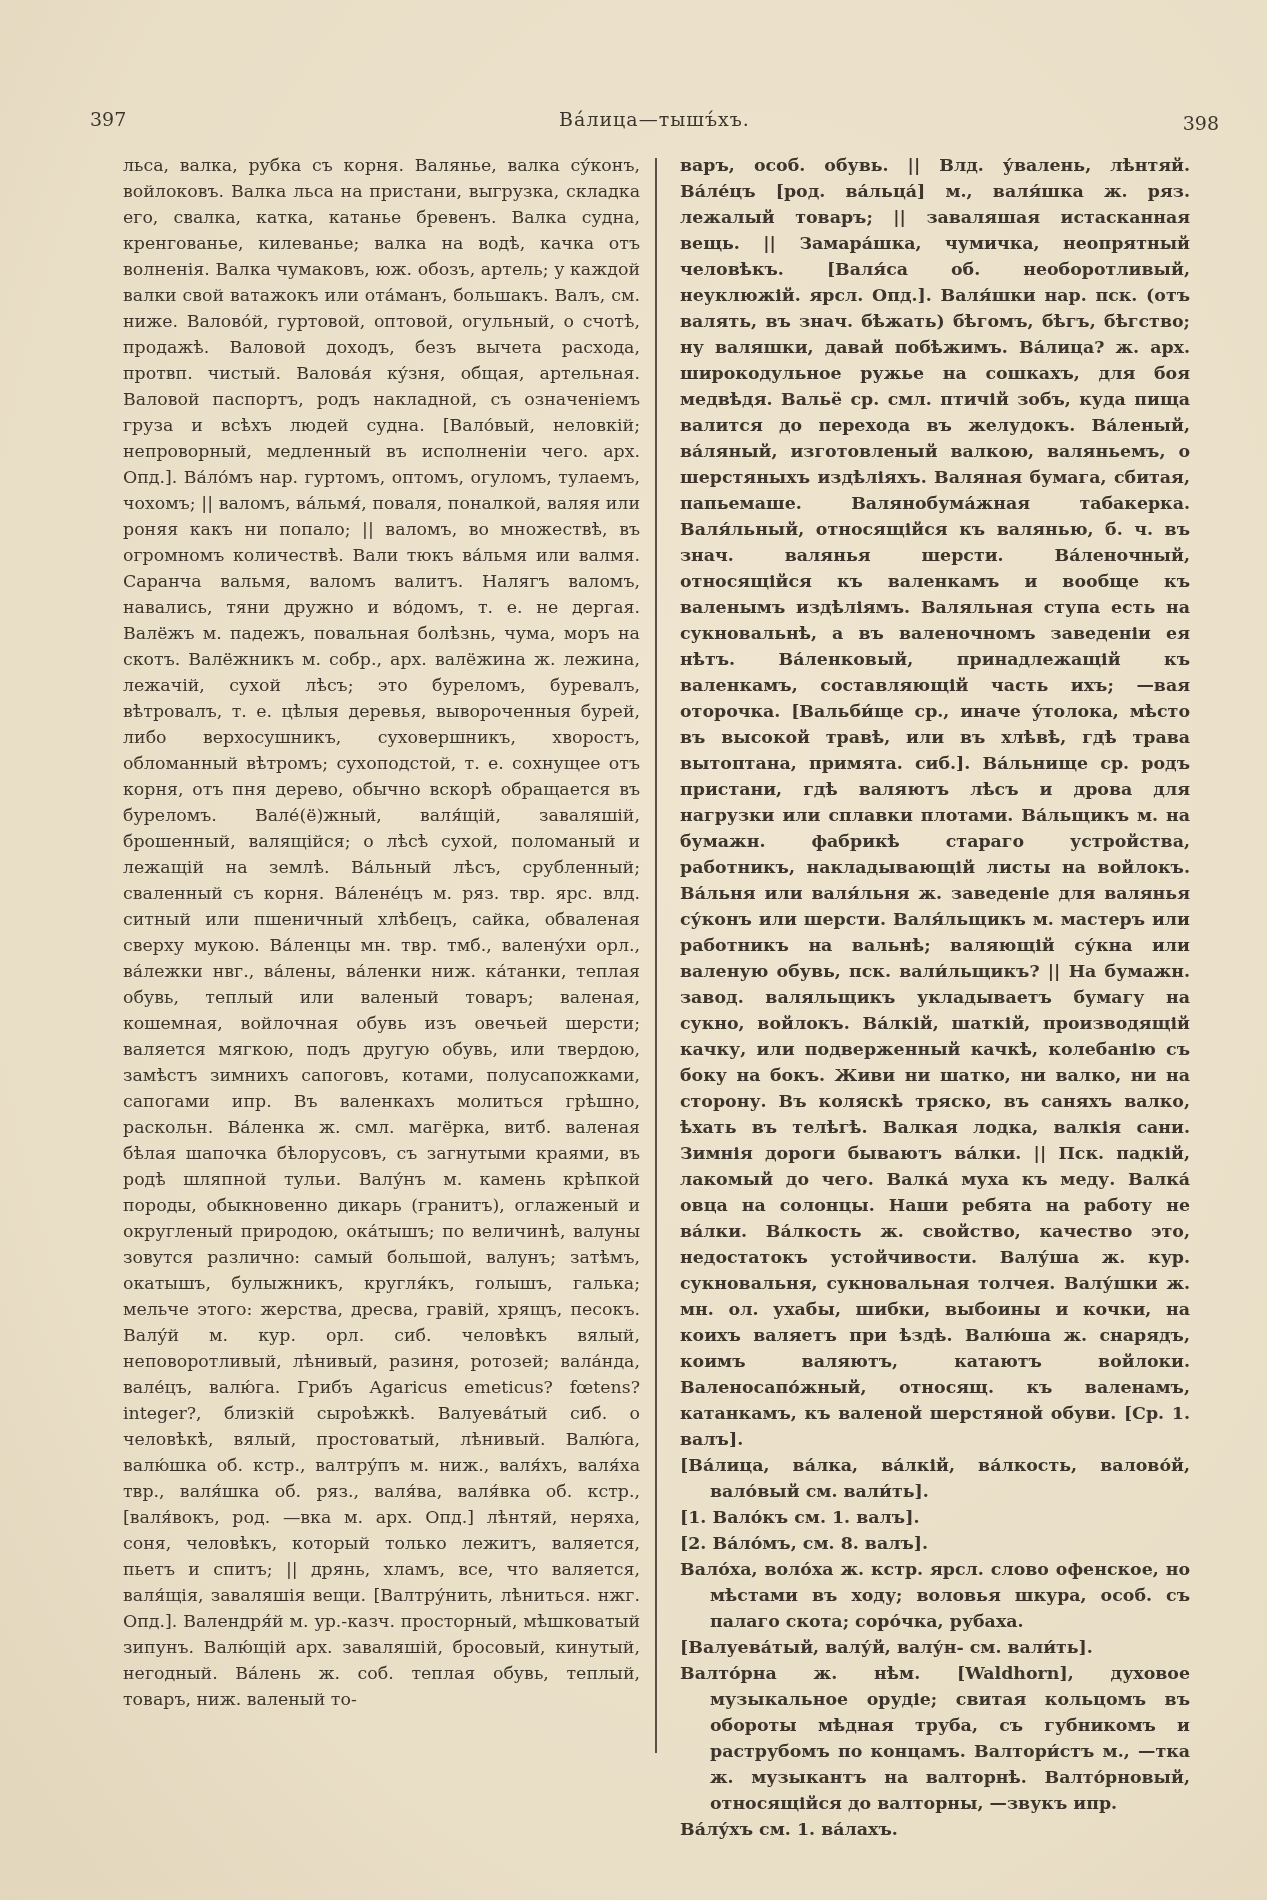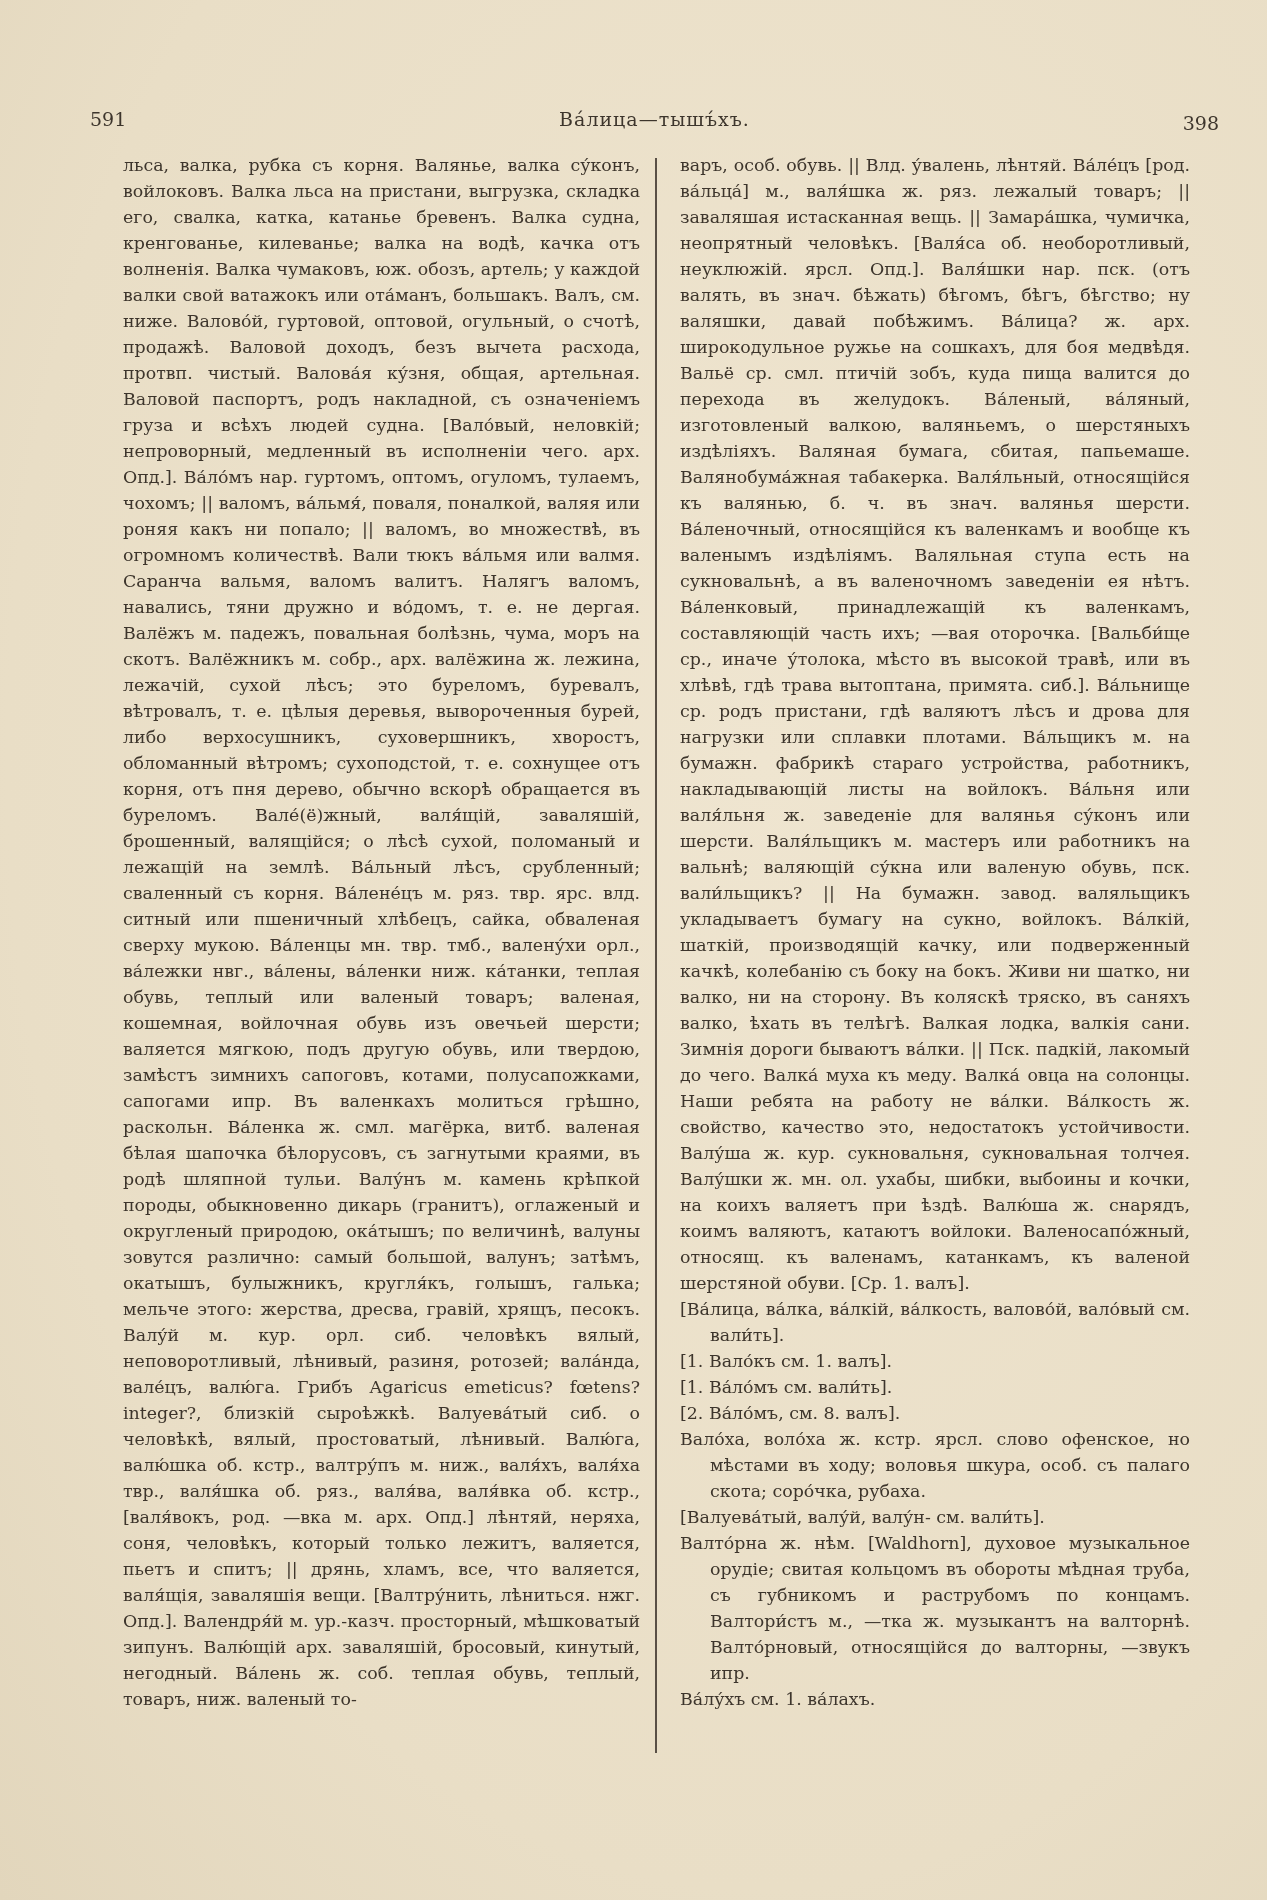--- a/index.html
+++ b/index.html
@@ -22,49 +22,48 @@
   .pnum-left { position: absolute; left: 0; top: 0; }
   .pnum-right { position: absolute; right: 0; top: 4px; }
   .running-head { position: absolute; left: 0; right: 0; text-align: center; top: 0; letter-spacing: 1px; }
   .col {
     position: absolute; top: 152px;
     font-size: 17.4px; line-height: 26px;
     text-align: justify;
     hyphens: manual;
   }
   .col-left { left: 123px; width: 517px; }
-  .col-right { left: 680px; width: 510px; }
+  .col-right { left: 680px; width: 510px; font-weight: bold; }
   .divider {
     position: absolute; left: 655px; top: 158px; width: 2px; height: 1595px;
     background: #5a5046;
   }
   .col p { margin: 0; }
   .col .entry { text-indent: 0; }
   .col .hang { padding-left: 30px; text-indent: -30px; }
 </style>
 </head>
 <body>
 
 <div class="page">
   <div class="header">
-    <span class="pnum-left">591</span>
+    <span class="pnum-left">397</span>
     <span class="running-head">Ва́лица—тышъ́хъ.</span>
     <span class="pnum-right">398</span>
   </div>
 
   <div class="col col-left">
     <p class="entry">льса, валка, рубка съ корня. Валянье, валка су́конъ, войлоковъ. Валка льса на пристани, выгрузка, складка его, свалка, катка, катанье бревенъ. Валка судна, кренгованье, килеванье; валка на водѣ, качка отъ волненія. Валка чумаковъ, юж. обозъ, артель; у каждой валки свой ватажокъ или ота́манъ, большакъ. Валъ, см. ниже. Валово́й, гуртовой, оптовой, огульный, о счотѣ, продажѣ. Валовой доходъ, безъ вычета расхода, протвп. чистый. Валова́я ку́зня, общая, артельная. Валовой паспортъ, родъ накладной, съ означеніемъ груза и всѣхъ людей судна. [Вало́вый, неловкій; непроворный, медленный въ исполненіи чего. арх. Опд.]. Ва́ло́мъ нар. гуртомъ, оптомъ, огуломъ, тулаемъ, чохомъ; || валомъ, ва́льмя́, поваля, поналкой, валяя или роняя какъ ни попало; || валомъ, во множествѣ, въ огромномъ количествѣ. Вали тюкъ ва́льмя или валмя. Саранча вальмя, валомъ валитъ. Налягъ валомъ, навались, тяни дружно и во́домъ, т. е. не дергая. Валёжъ м. падежъ, повальная болѣзнь, чума, моръ на скотъ. Валёжникъ м. собр., арх. валёжина ж. лежина, лежачій, сухой лѣсъ; это буреломъ, буревалъ, вѣтровалъ, т. е. цѣлыя деревья, вывороченныя бурей, либо верхосушникъ, суховершникъ, хворостъ, обломанный вѣтромъ; сухоподстой, т. е. сохнущее отъ корня, отъ пня дерево, обычно вскорѣ обращается въ буреломъ. Вале́(ё)жный, валя́щій, заваляшій, брошенный, валящійся; о лѣсѣ сухой, поломаный и лежащій на землѣ. Ва́льный лѣсъ, срубленный; сваленный съ корня. Ва́лене́цъ м. ряз. твр. ярс. влд. ситный или пшеничный хлѣбецъ, сайка, обваленая сверху мукою. Ва́ленцы мн. твр. тмб., валену́хи орл., ва́лежки нвг., ва́лены, ва́ленки ниж. ка́танки, теплая обувь, теплый или валеный товаръ; валеная, кошемная, войлочная обувь изъ овечьей шерсти; валяется мягкою, подъ другую обувь, или твердою, замѣстъ зимнихъ сапоговъ, котами, полусапожками, сапогами ипр. Въ валенкахъ молиться грѣшно, раскольн. Ва́ленка ж. смл. магёрка, витб. валеная бѣлая шапочка бѣлорусовъ, съ загнутыми краями, въ родѣ шляпной тульи. Валу́нъ м. камень крѣпкой породы, обыкновенно дикарь (гранитъ), оглаженый и округленый природою, ока́тышъ; по величинѣ, валуны зовутся различно: самый большой, валунъ; затѣмъ, окатышъ, булыжникъ, кругля́къ, голышъ, галька; мельче этого: жерства, дресва, гравій, хрящъ, песокъ. Валу́й м. кур. орл. сиб. человѣкъ вялый, неповоротливый, лѣнивый, разиня, ротозей; вала́нда, вале́цъ, валю́га. Грибъ Agaricus emeticus? fœtens? integer?, близкій сыроѣжкѣ. Валуева́тый сиб. о человѣкѣ, вялый, простоватый, лѣнивый. Валю́га, валю́шка об. кстр., валтру́пъ м. ниж., валя́хъ, валя́ха твр., валя́шка об. ряз., валя́ва, валя́вка об. кстр., [валя́вокъ, род. —вка м. арх. Опд.] лѣнтяй, неряха, соня, человѣкъ, который только лежитъ, валяется, пьетъ и спитъ; || дрянь, хламъ, все, что валяется, валя́щія, заваляшія вещи. [Валтру́нить, лѣниться. нжг. Опд.]. Валендря́й м. ур.-казч. просторный, мѣшковатый зипунъ. Валю́щій арх. заваляшій, бросовый, кинутый, негодный. Ва́лень ж. соб. теплая обувь, теплый, товаръ, ниж. валеный то-</p>
   </div>
 
   <div class="divider"></div>
 
   <div class="col col-right">
     <p class="entry">варъ, особ. обувь. || Влд. у́валень, лѣнтяй. Ва́ле́цъ [род. ва́льца́] м., валя́шка ж. ряз. лежалый товаръ; || заваляшая истасканная вещь. || Замара́шка, чумичка, неопрятный человѣкъ. [Валя́са об. необоротливый, неуклюжій. ярсл. Опд.]. Валя́шки нар. пск. (отъ валять, въ знач. бѣжать) бѣгомъ, бѣгъ, бѣгство; ну валяшки, давай побѣжимъ. Ва́лица? ж. арх. широкодульное ружье на сошкахъ, для боя медвѣдя. Вальё ср. смл. птичій зобъ, куда пища валится до перехода въ желудокъ. Ва́леный, ва́ляный, изготовленый валкою, валяньемъ, о шерстяныхъ издѣліяхъ. Валяная бумага, сбитая, папьемаше. Валянобума́жная табакерка. Валя́льный, относящійся къ валянью, б. ч. въ знач. валянья шерсти. Ва́леночный, относящійся къ валенкамъ и вообще къ валенымъ издѣліямъ. Валяльная ступа есть на сукновальнѣ, а въ валеночномъ заведеніи ея нѣтъ. Ва́ленковый, принадлежащій къ валенкамъ, составляющій часть ихъ; —вая оторочка. [Вальби́ще ср., иначе у́толока, мѣсто въ высокой травѣ, или въ хлѣвѣ, гдѣ трава вытоптана, примята. сиб.]. Ва́льнище ср. родъ пристани, гдѣ валяютъ лѣсъ и дрова для нагрузки или сплавки плотами. Ва́льщикъ м. на бумажн. фабрикѣ стараго устройства, работникъ, накладывающій листы на войлокъ. Ва́льня или валя́льня ж. заведеніе для валянья су́конъ или шерсти. Валя́льщикъ м. мастеръ или работникъ на вальнѣ; валяющій су́кна или валеную обувь, пск. вали́льщикъ? || На бумажн. завод. валяльщикъ укладываетъ бумагу на сукно, войлокъ. Ва́лкій, шаткій, производящій качку, или подверженный качкѣ, колебанію съ боку на бокъ. Живи ни шатко, ни валко, ни на сторону. Въ коляскѣ тряско, въ саняхъ валко, ѣхать въ телѣгѣ. Валкая лодка, валкія сани. Зимнія дороги бываютъ ва́лки. || Пск. падкій, лакомый до чего. Валка́ муха къ меду. Валка́ овца на солонцы. Наши ребята на работу не ва́лки. Ва́лкость ж. свойство, качество это, недостатокъ устойчивости. Валу́ша ж. кур. сукновальня, сукновальная толчея. Валу́шки ж. мн. ол. ухабы, шибки, выбоины и кочки, на коихъ валяетъ при ѣздѣ. Валю́ша ж. снарядъ, коимъ валяютъ, катаютъ войлоки. Валеносапо́жный, относящ. къ валенамъ, катанкамъ, къ валеной шерстяной обуви. [Ср. 1. валъ].</p>
     <p class="hang">[Ва́лица, ва́лка, ва́лкій, ва́лкость, валово́й, вало́вый см. вали́ть].</p>
     <p class="hang">[1. Вало́къ см. 1. валъ].</p>
-    <p class="hang">[1. Ва́ло́мъ см. вали́ть].</p>
     <p class="hang">[2. Ва́ло́мъ, см. 8. валъ].</p>
     <p class="hang">Вало́ха, воло́ха ж. кстр. ярсл. слово офенское, но мѣстами въ ходу; воловья шкура, особ. съ палаго скота; соро́чка, рубаха.</p>
     <p class="hang">[Валуева́тый, валу́й, валу́н- см. вали́ть].</p>
     <p class="hang">Валто́рна ж. нѣм. [Waldhorn], духовое музыкальное орудіе; свитая кольцомъ въ обороты мѣдная труба, съ губникомъ и раструбомъ по концамъ. Валтори́стъ м., —тка ж. музыкантъ на валторнѣ. Валто́рновый, относящійся до валторны, —звукъ ипр.</p>
     <p class="hang">Ва́лу́хъ см. 1. ва́лахъ.</p>
   </div>
 </div>
 
 </body></html>

